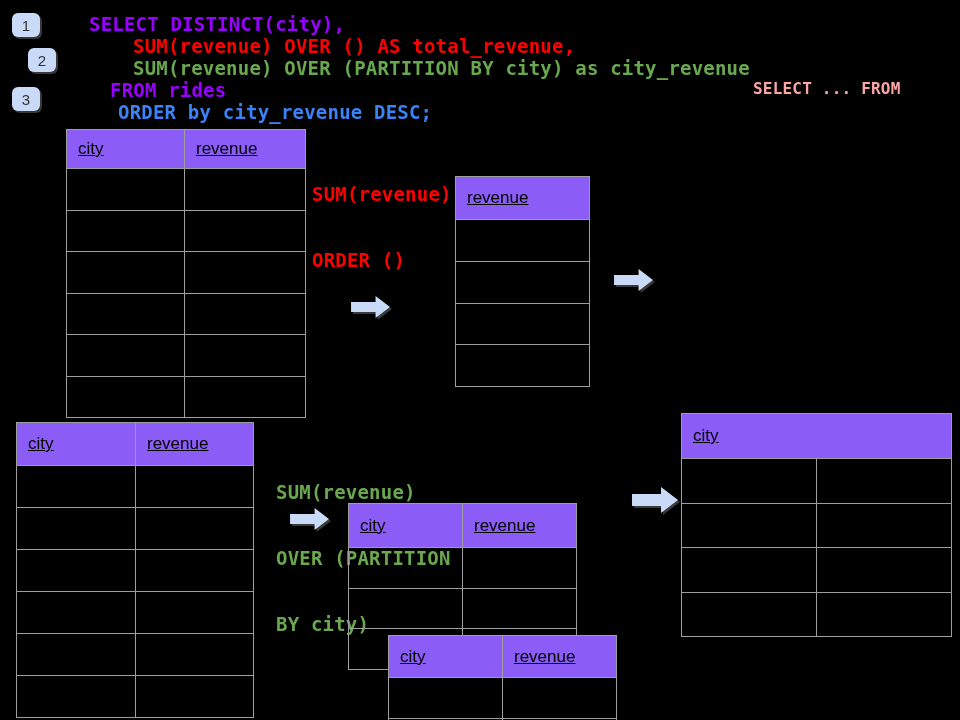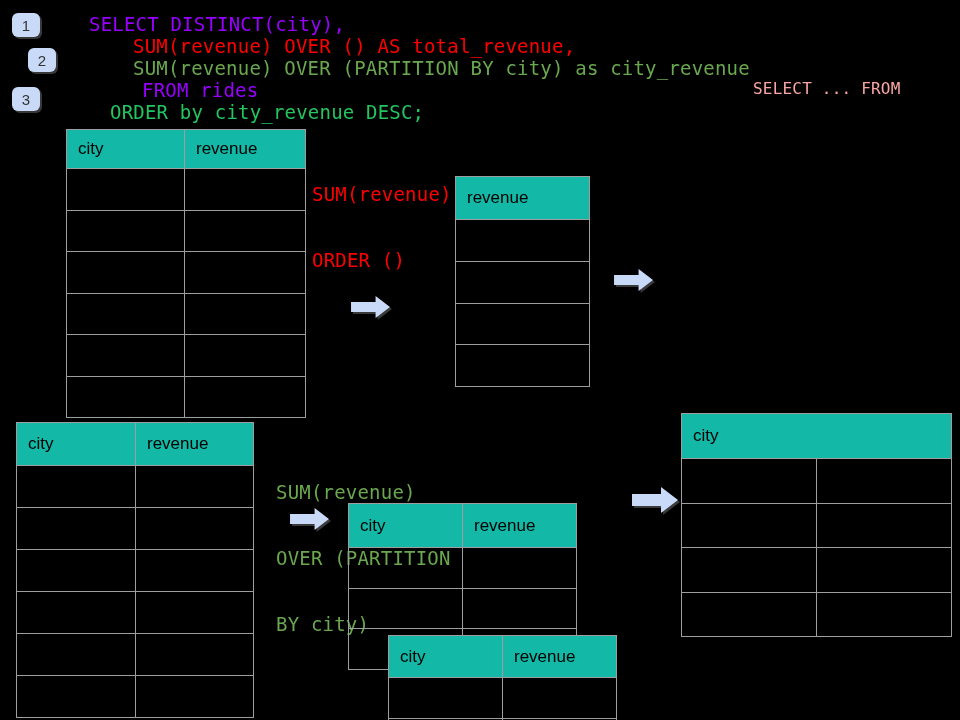--- a/index.html
+++ b/index.html
@@ -6,38 +6,38 @@
   html,body { background:#000; }
   .slide {
     position:relative; width:960px; height:720px;
     background:#000; overflow:hidden;
     font-family:"Liberation Sans", sans-serif;
   }
   
   .code {
     position:absolute;
     font-family:"DejaVu Sans Mono", monospace;
-    font-weight:normal;
+    font-weight:bold;
     font-size:19px; line-height:22px;
     letter-spacing:0.2px;
     white-space:pre;
   }
   .code.small { font-size:16px; line-height:21px; }
   .code .ln { display:block; }
   
   .badge {
     position:absolute; width:28px; height:24px;
     background:#c9daf8; border-radius:6px;
     color:#333; font-size:15px;
     display:flex; align-items:center; justify-content:center;
     box-shadow:2px 2px 0 rgba(75,75,75,.75);
   }
   
   .table { position:absolute; border:1px solid #9e9e9e; }
-  .thead { display:flex; background:#14b8a6; height:var(--hh); }
+  .thead { display:flex; background:#8b5cf6; height:var(--hh);text-decoration:underline; }
   .hcell {
     display:flex; align-items:center;
     padding-left:11px; font-size:17px; color:#000;
     border-right:1px solid #9e9e9e;
   }
   .hcell:last-child { border-right:0; flex:1;text-align:right; }
   .c1 { width:var(--c1); flex:none !important; }
   .trow { display:flex; height:var(--rh); border-top:1px solid #9e9e9e; }
   .tcell { border-right:1px solid #9e9e9e; height:100%; }
   .tcell:last-child { border-right:0; flex:1; }
@@ -55,22 +55,22 @@
   <div class="badge" style="left:28px; top:48px;">
     <span>2</span>
   </div>
   <div class="badge" style="left:12px; top:87px;">
     <span>3</span>
   </div>
 
   <div class="code" style="left: 89px; top: 13px; color: rgb(153, 0, 255);">SELECT DISTINCT(city),</div>
   <div class="code" style="left: 133px; top: 57px; color: rgb(106, 168, 79);">SUM(revenue) OVER (PARTITION BY city) as city_revenue</div>
   <div class="code" style="left: 133px; top: 35px; color: rgb(254, 0, 0);">SUM(revenue) OVER () AS total_revenue,</div>
-  <div class="code" style="left: 110px; top: 79px; color: rgb(153, 0, 255); margin-left: 32px;">FROM rides</div>
-  <div class="code" style="left: 110px; top: 101px; color: #22c55e;">ORDER by city_revenue DESC;</div>
+  <div class="code" style="left: 110px; top: 79px; color: rgb(153, 0, 255);">FROM rides</div>
+  <div class="code" style="left: 118px; top: 101px; color: #3b82f6;">ORDER by city_revenue DESC;</div>
 
   <div class="code small" style="left: 753px; top: 36px; color: #fca5a5;">
     <span class="ln">SELECT ... FROM</span>
   </div>
 
   <div class="code" style="left: 312px; top: 139px; color: rgb(254, 0, 0);">
     <span class="ln">SUM(revenue)</span>
     <span class="ln">ORDER ()</span>
   </div>
 

